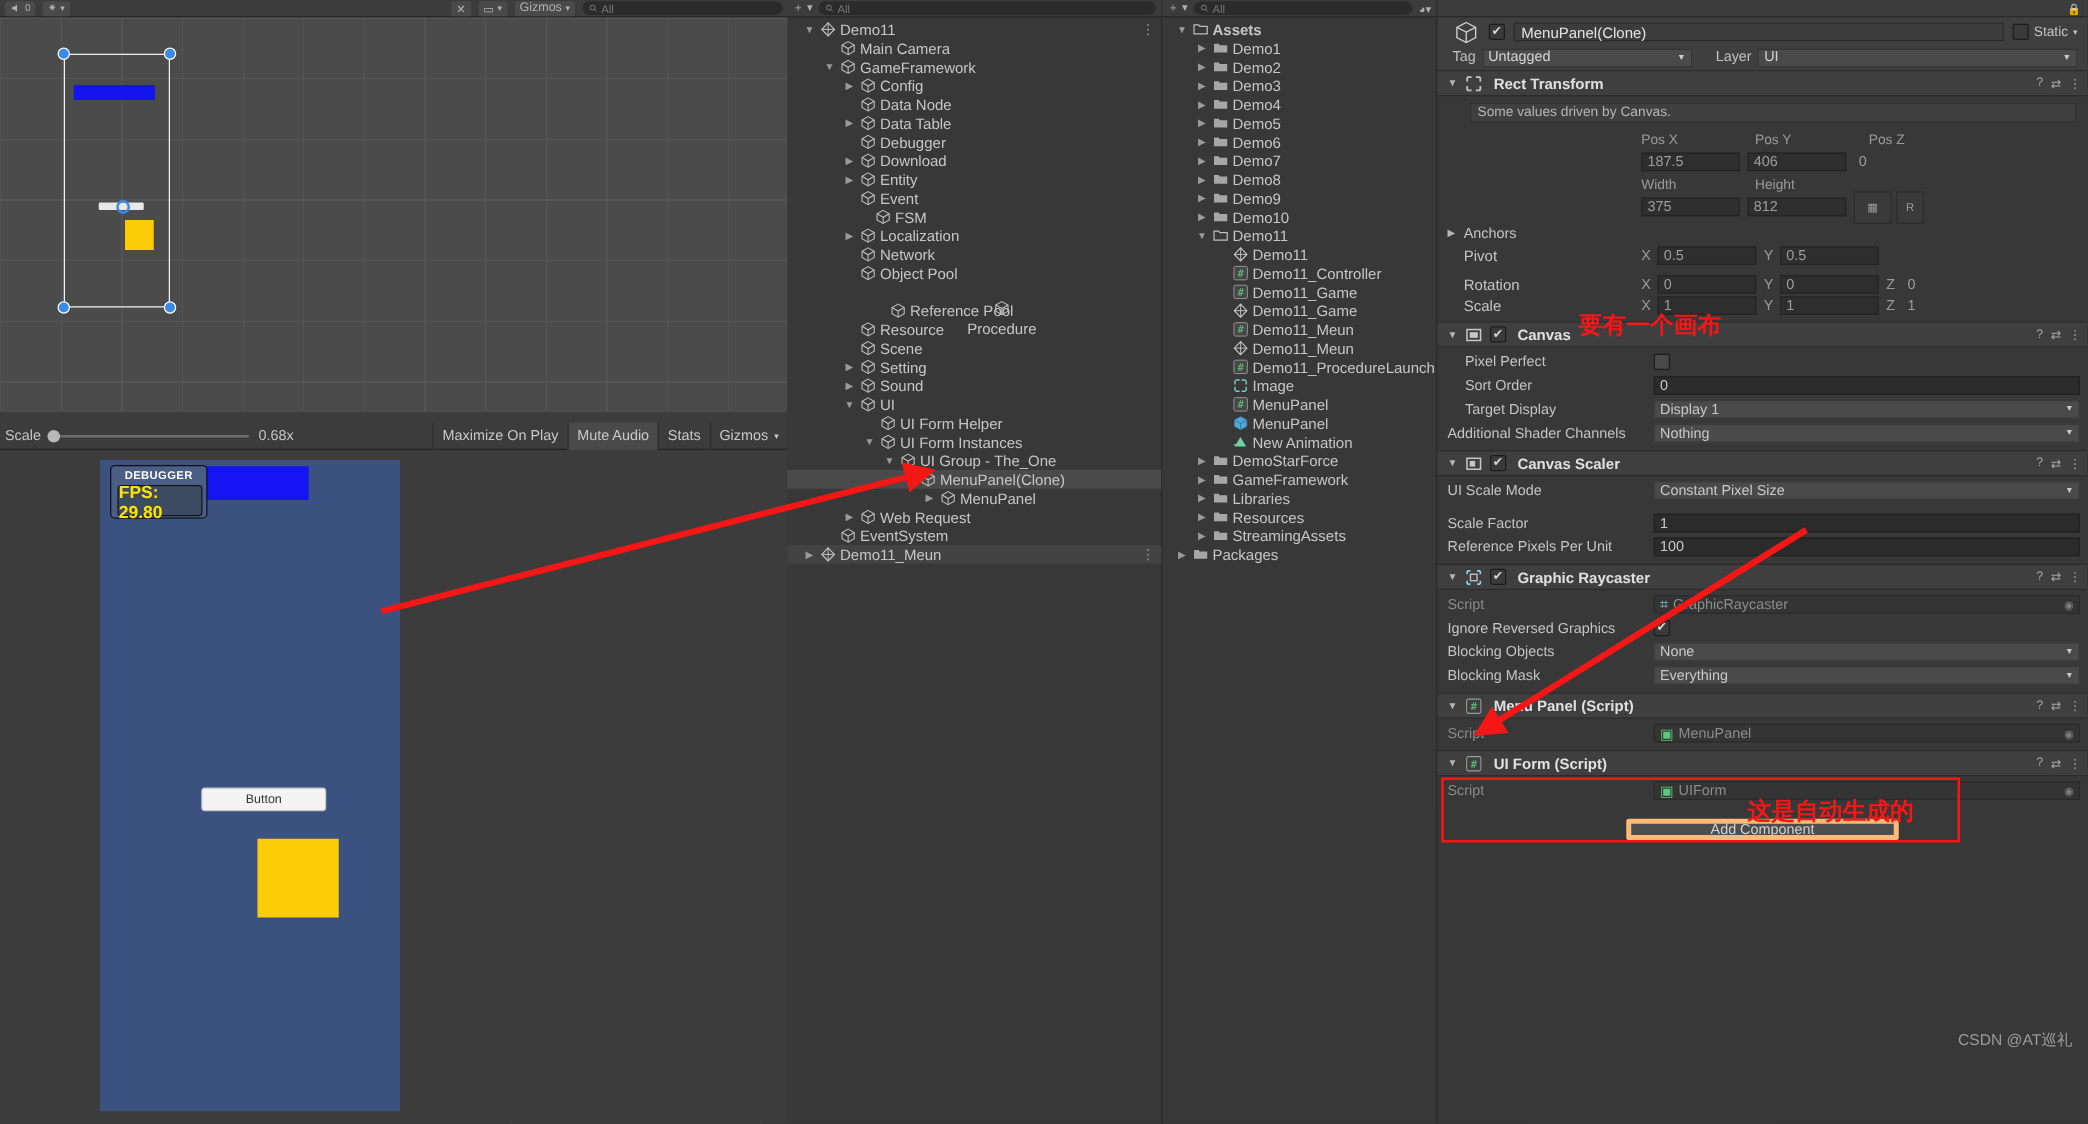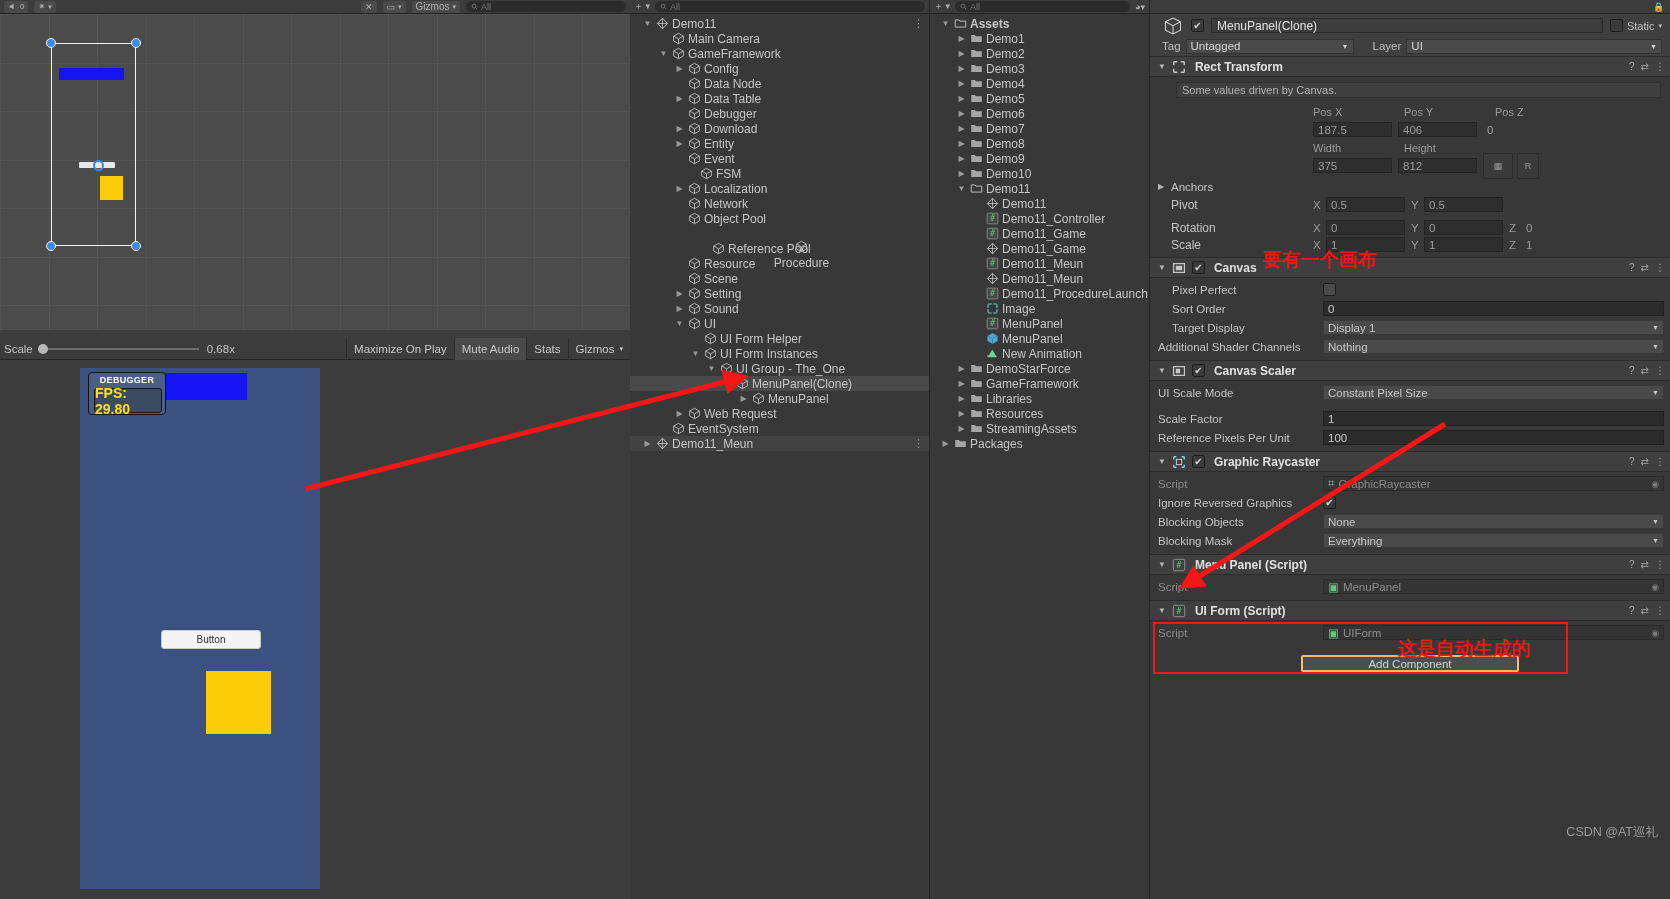--- a/index.html
+++ b/index.html
@@ -197,21 +197,21 @@
   .xf-in {
     width: 79px; height: 15px; background: #2e2e2e; border: 1px solid #242424;
     color: #9d9d9d; font-size: 11.5px; display: flex; align-items: center; padding: 0 4px;
   }
   .anchor-preset {
     width: 30px; height: 26px; background: #3a3a3a; border: 1px solid #2c2c2c;
     display: flex; align-items: center; justify-content: center; color: #9a9a9a; font-size: 9px;
   }
   .add-component {
     margin: 9px auto 0; width: 218px; height: 17px; background: #4d4d4d;
-    border: 2px solid #fdba74; border-radius: 2px;
+    border: 4px solid #fdba74; border-radius: 2px;
     display: flex; align-items: center; justify-content: center;
     font-size: 11.5px; color: #d2d2d2;
   }
 
   
   .anno-red { position: absolute; color: #f51616; font-weight: bold; pointer-events: none; }
   .redbox {
     position: absolute; border: 2.5px solid #f51616; pointer-events: none;
   }
   svg.arrows { position: absolute; left: 0; top: 0; width: 1670px; height: 899px;

